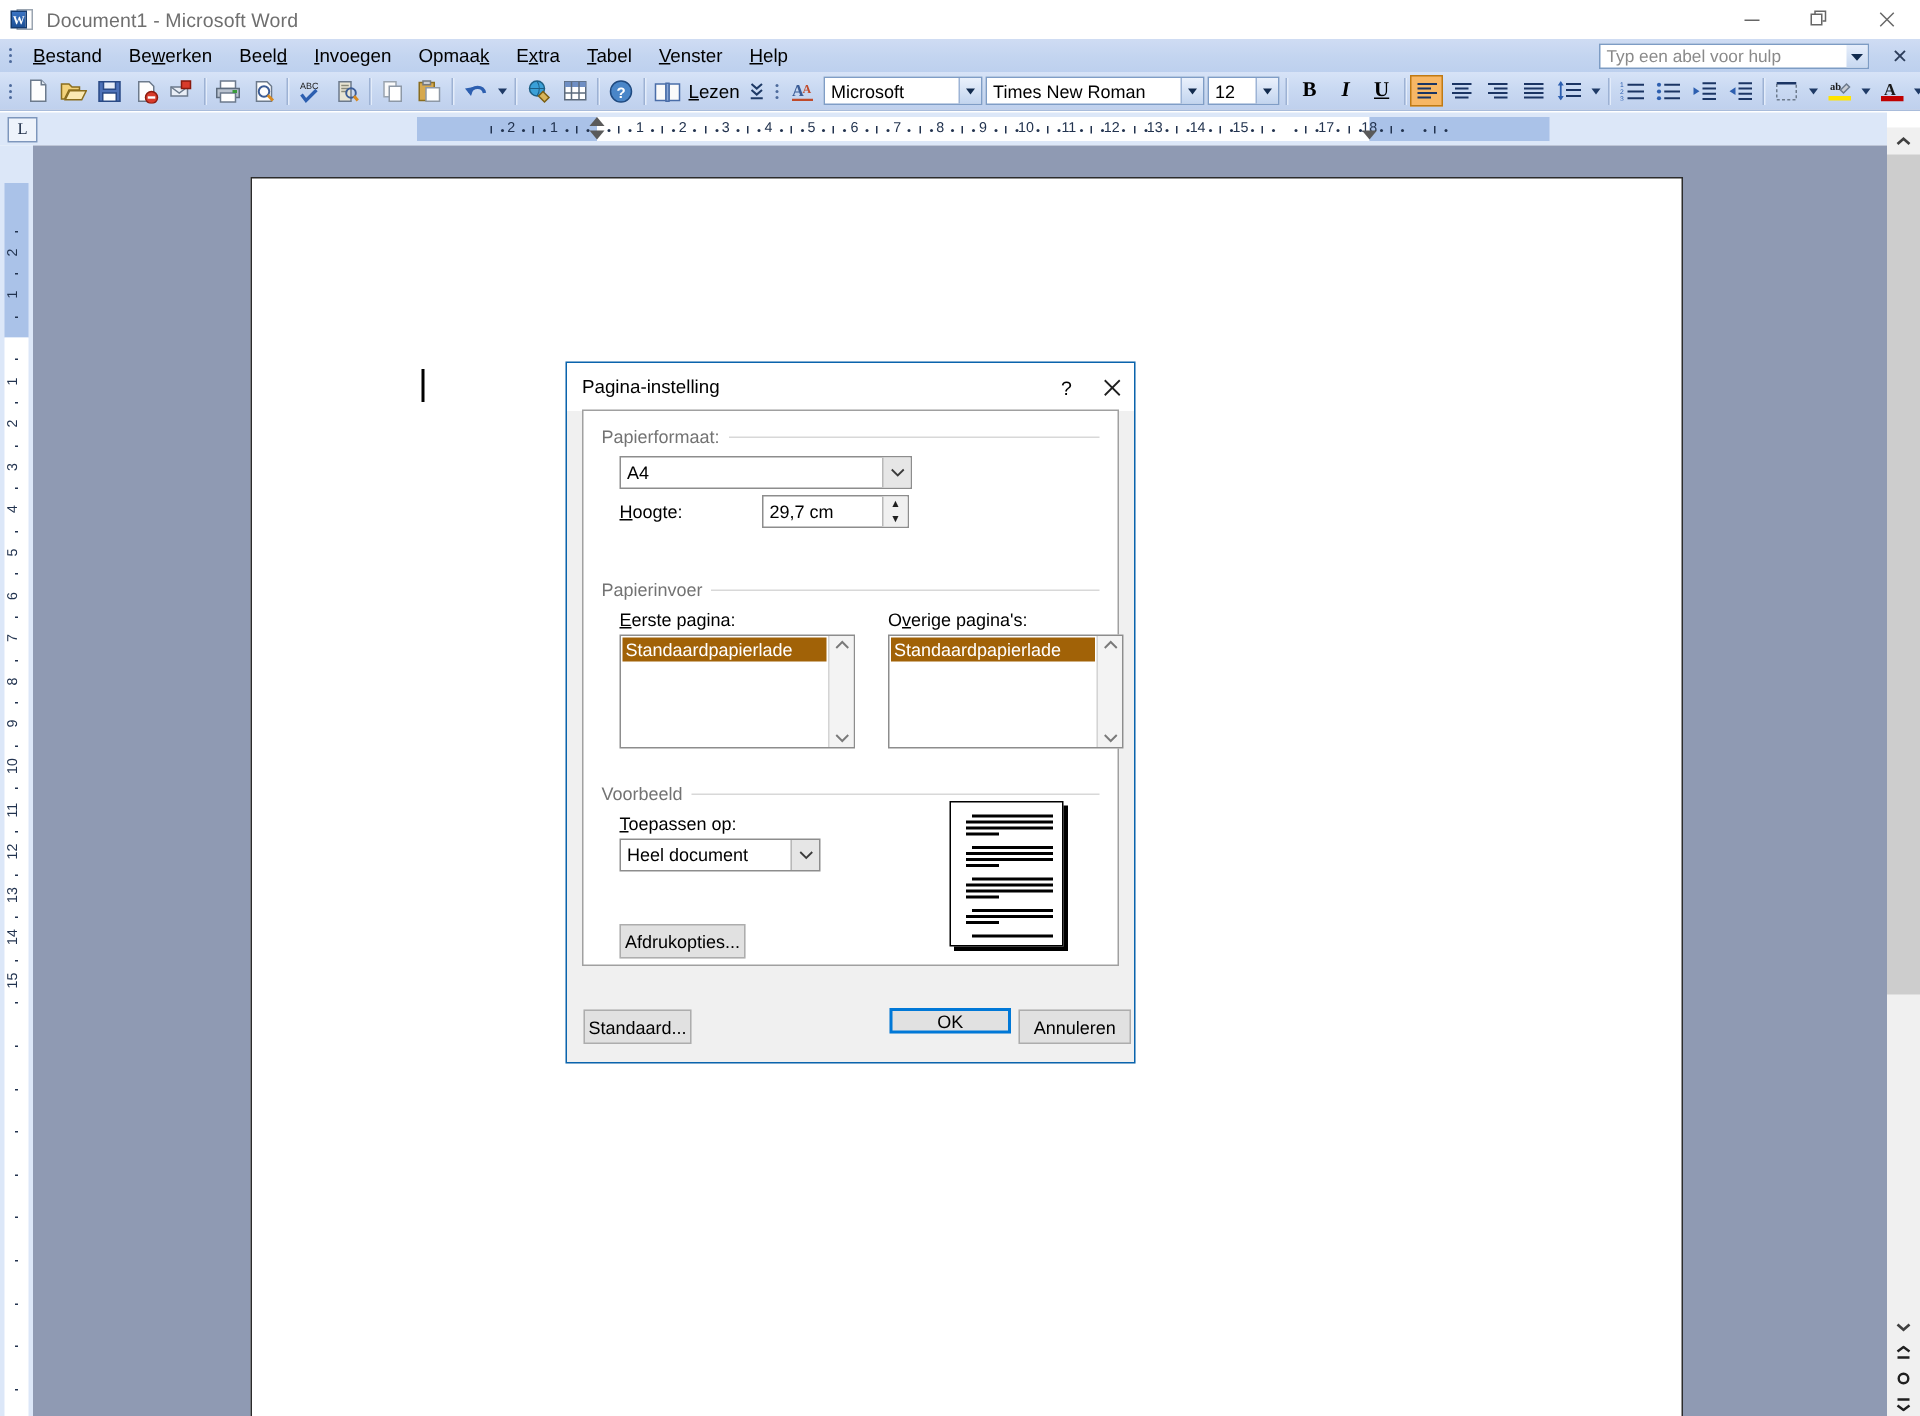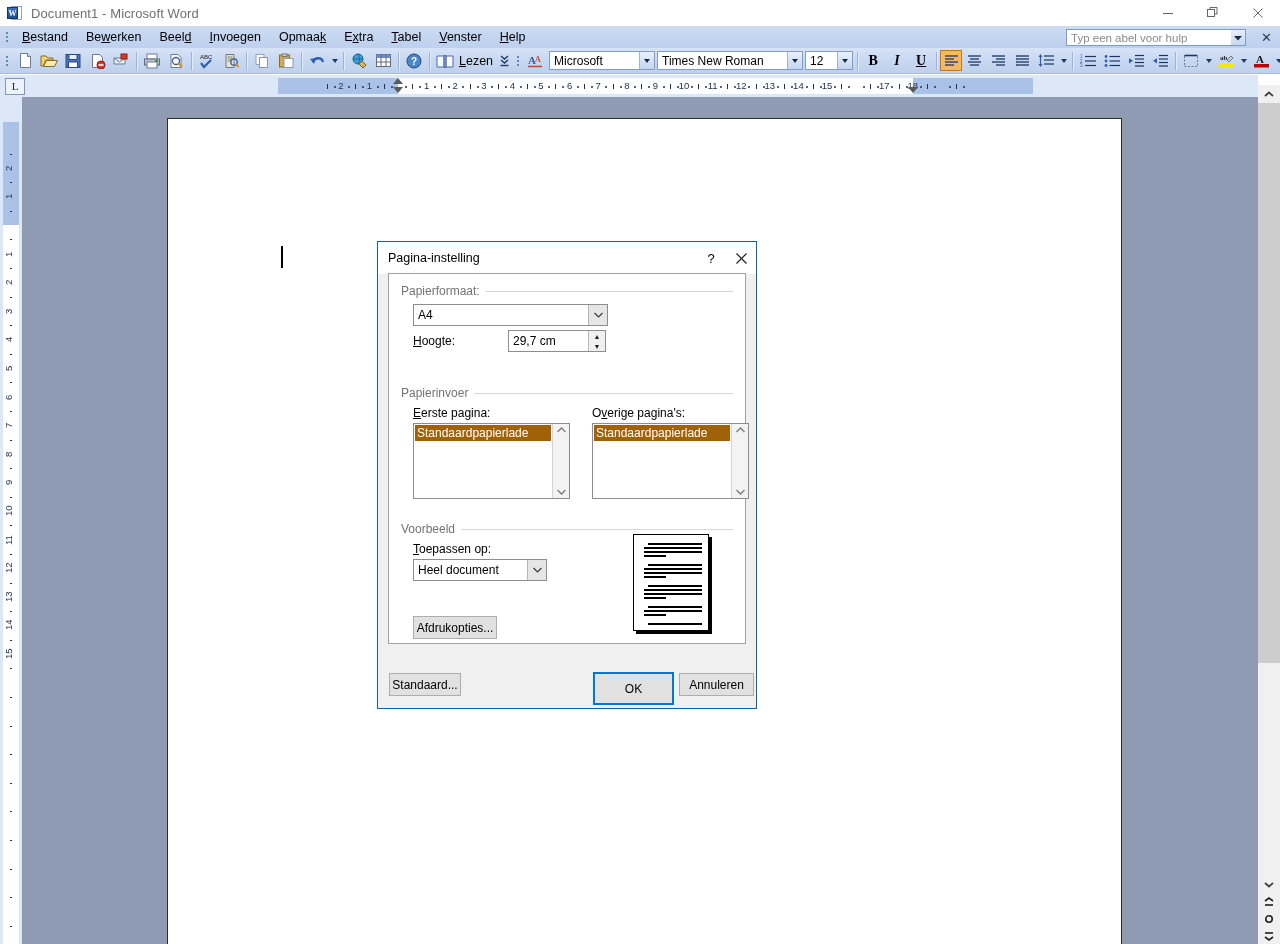--- a/index.html
+++ b/index.html
@@ -938,20 +938,20 @@
           <span class="ln" style="top:88px; width:54px; left:14px;"></span>
         </div>
       </div>
     </div>
   </div>
 
   <div id="dlg-footer">
     <div class="btn" style="position:absolute;left:11px;top:9px;width:72px;">
       <span>Standaard...</span>
     </div>
-    <div class="btn primary" style="position:absolute;left:215px;top:8px;width:81px;height:33px;">
+    <div class="btn primary" style="position:absolute;left:215px;top:8px;width:81px;height:17px;">
       <span>OK</span>
     </div>
     <div class="btn" style="position:absolute;left:301px;top:9px;width:75px;">
       <span>Annuleren</span>
     </div>
   </div>
 </div>
 
 </body></html>

